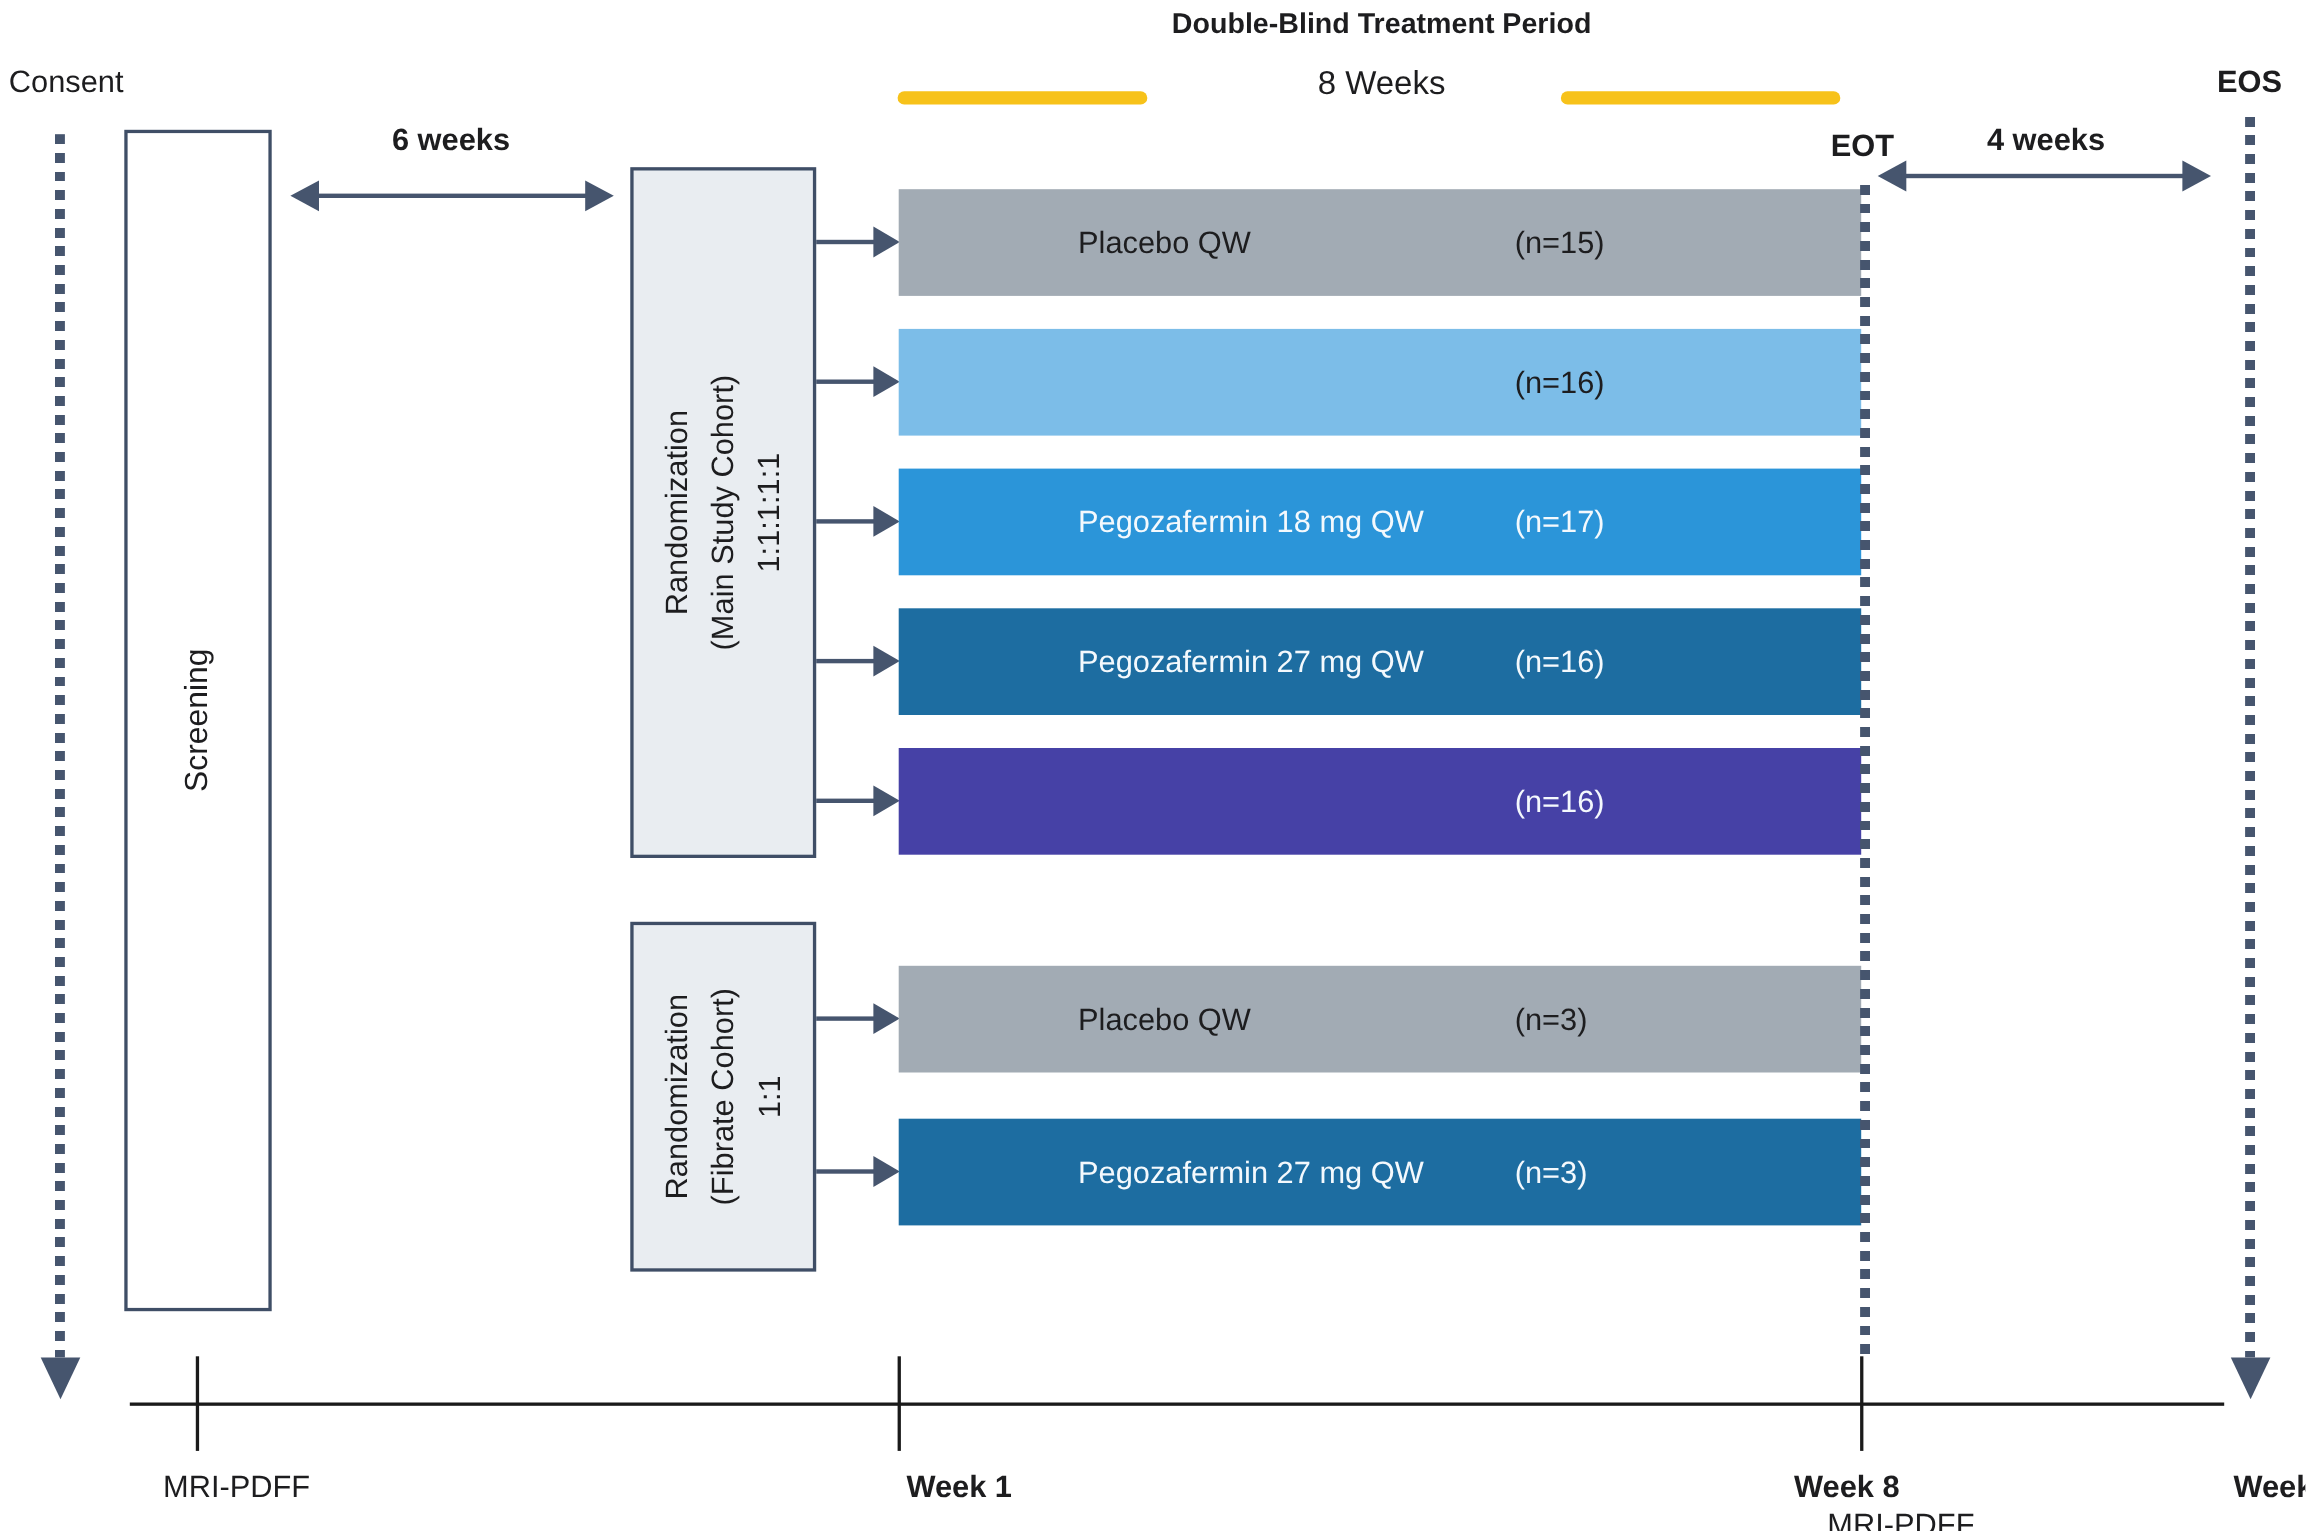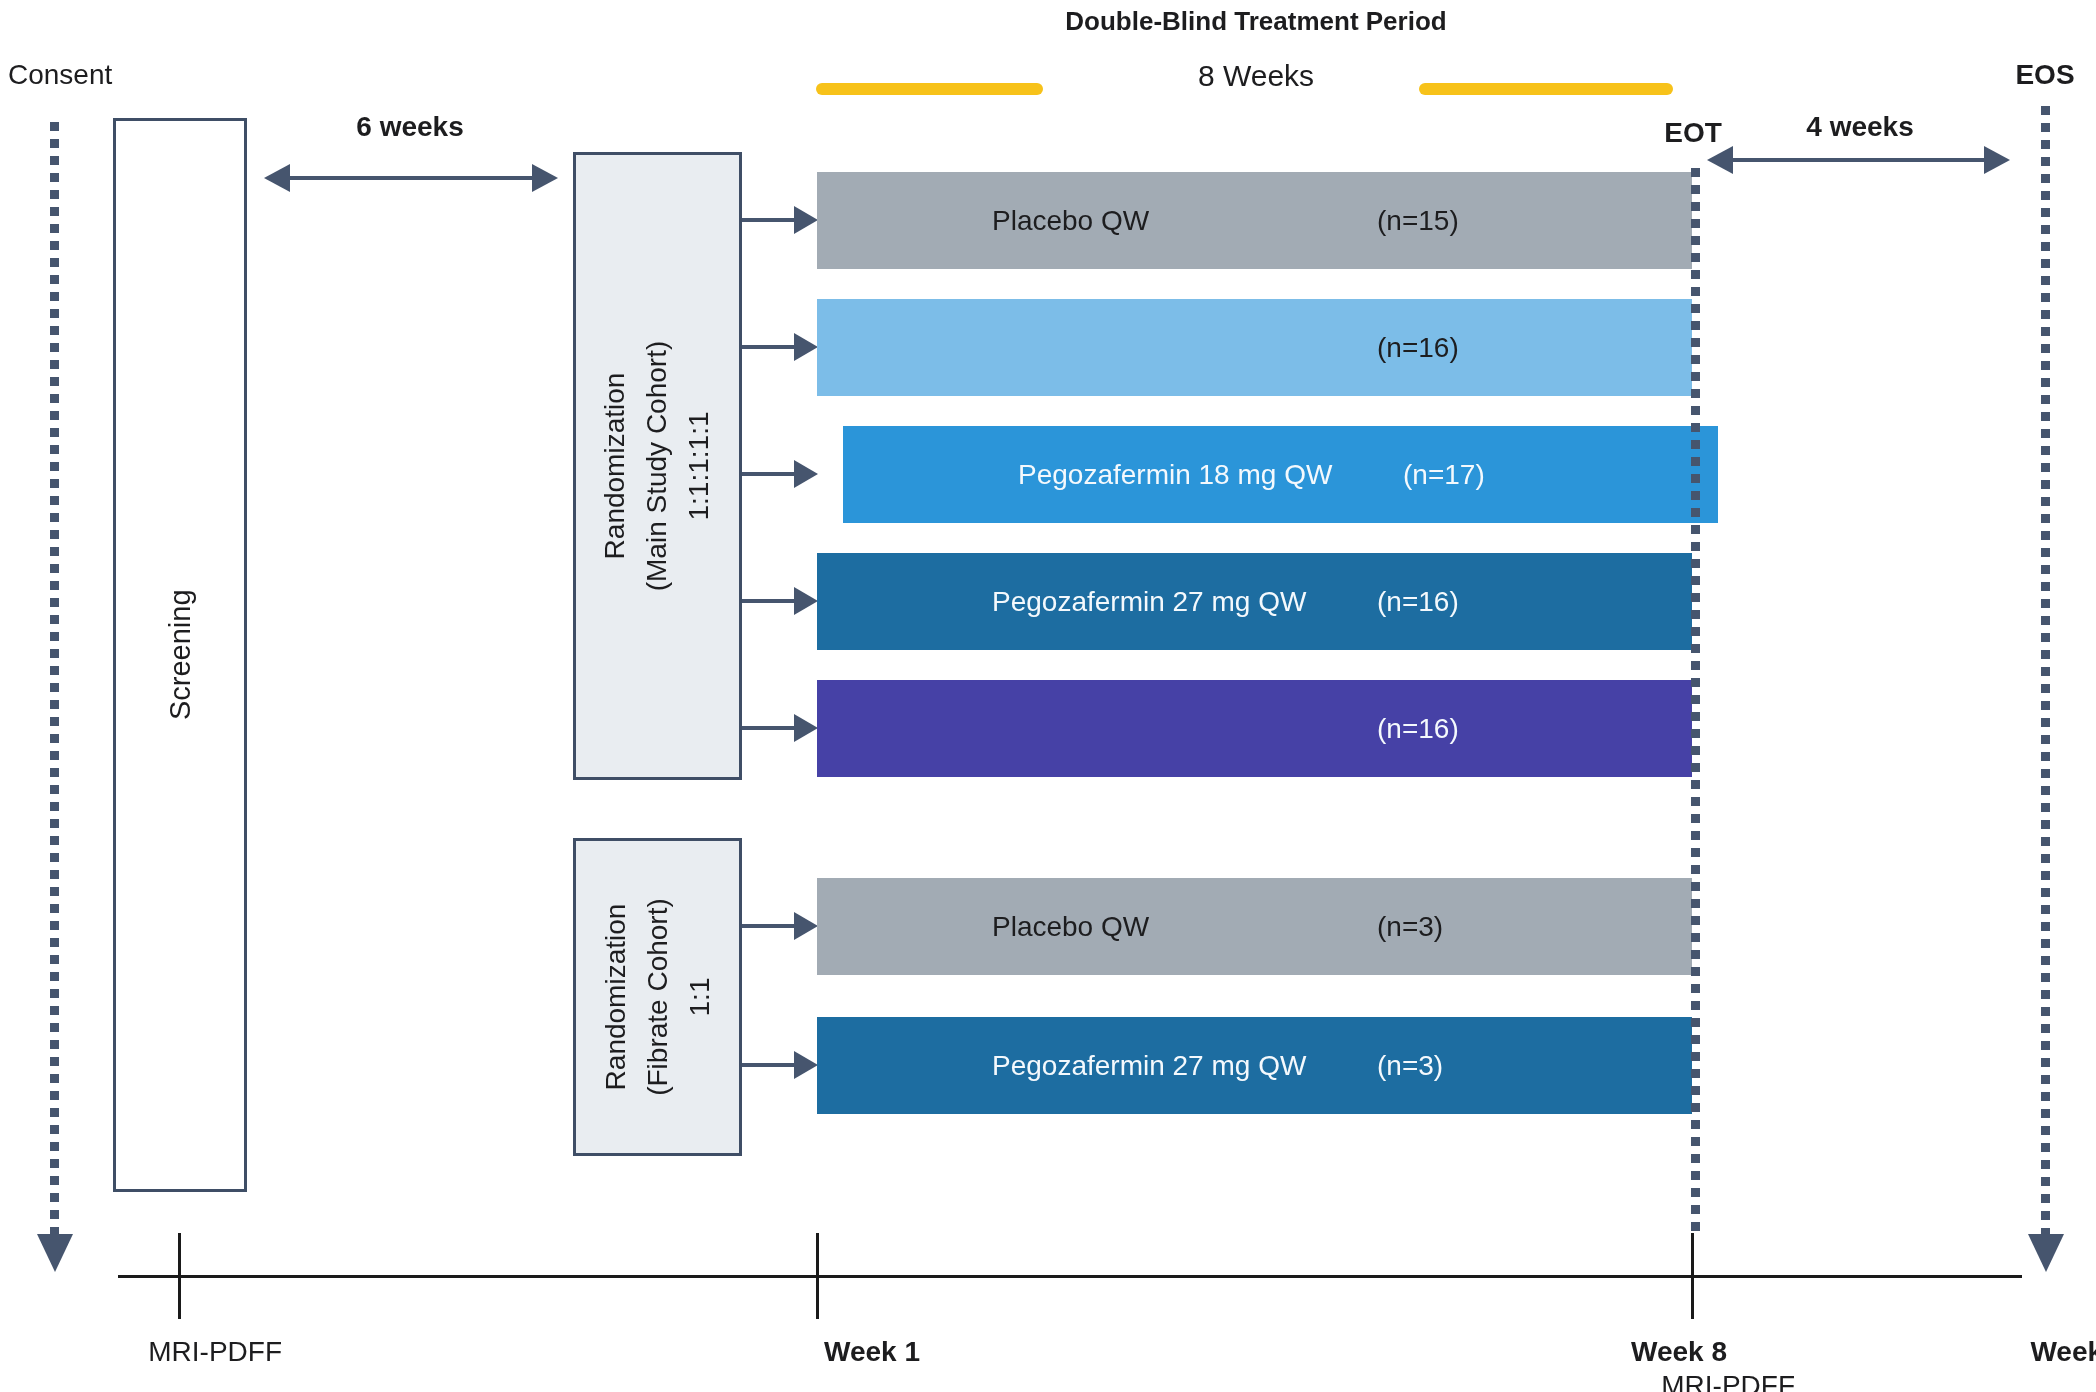--- a/index.html
+++ b/index.html
@@ -39,21 +39,21 @@
   .darrow .head-l{position:absolute;left:0;top:0;width:0;height:0;border-top:14px solid transparent;border-bottom:14px solid transparent;border-right:26px solid #46556e;}
   .darrow .head-r{position:absolute;right:0;top:0;width:0;height:0;border-top:14px solid transparent;border-bottom:14px solid transparent;border-left:26px solid #46556e;}
 
   
   .sarrow{left:742px;width:76px;height:28px;}
   .sarrow .shaft{position:absolute;left:0;right:18px;top:12px;height:4px;background:#46556e;}
   .sarrow .head{position:absolute;right:0;top:0;width:0;height:0;border-top:14px solid transparent;border-bottom:14px solid transparent;border-left:24px solid #46556e;}
 
   
   .bar{left:817px;width:875px;height:97px;}
-  .bar-label{position:absolute;left:175px;top:0;height:100%;display:flex;align-items:center;font-size:28px;}
+  .bar-label{position:absolute;left:163px;top:0;height:100%;display:flex;align-items:center;font-size:28px;}
   .bar-n{position:absolute;left:560px;top:0;height:100%;display:flex;align-items:center;font-size:28px;}
 
   
   .tl-line{left:118px;top:1275px;width:1904px;height:3px;background:#1a1a1a;}
   .tl-tick{width:3px;top:1233px;height:86px;background:#1a1a1a;}
   .tl-label{width:204px;text-align:right;font-size:28px;}
 </style>
 </head>
 <body>
 
@@ -110,21 +110,21 @@
       <span class="head"></span>
     </div>
 
   <div class="abs bar" style="top: 172px; background: rgb(162, 171, 180); color: rgb(29, 29, 31);">
     <span class="bar-label">Placebo QW</span>
     <span class="bar-n">(n=15)</span>
   </div>
   <div class="abs bar" style="top: 299px; background: rgb(124, 189, 232); color: rgb(29, 29, 31);">
     <span class="bar-n">(n=16)</span>
   </div>
-  <div class="abs bar" style="top: 426px; background: rgb(43, 149, 217); color: rgb(244, 249, 253); margin-left: 26px;">
+  <div class="abs bar" style="top: 426px; background: rgb(43, 149, 217); color: rgb(244, 249, 253);">
     <span class="bar-label">Pegozafermin 18 mg QW</span>
     <span class="bar-n">(n=17)</span>
   </div>
   <div class="abs bar" style="top: 553px; background: rgb(29, 109, 161); color: rgb(244, 249, 253);">
     <span class="bar-label">Pegozafermin 27 mg QW</span>
     <span class="bar-n">(n=16)</span>
   </div>
   <div class="abs bar" style="top: 680px; background: rgb(70, 65, 166); color: rgb(244, 249, 253);">
     <span class="bar-n">(n=16)</span>
   </div>

